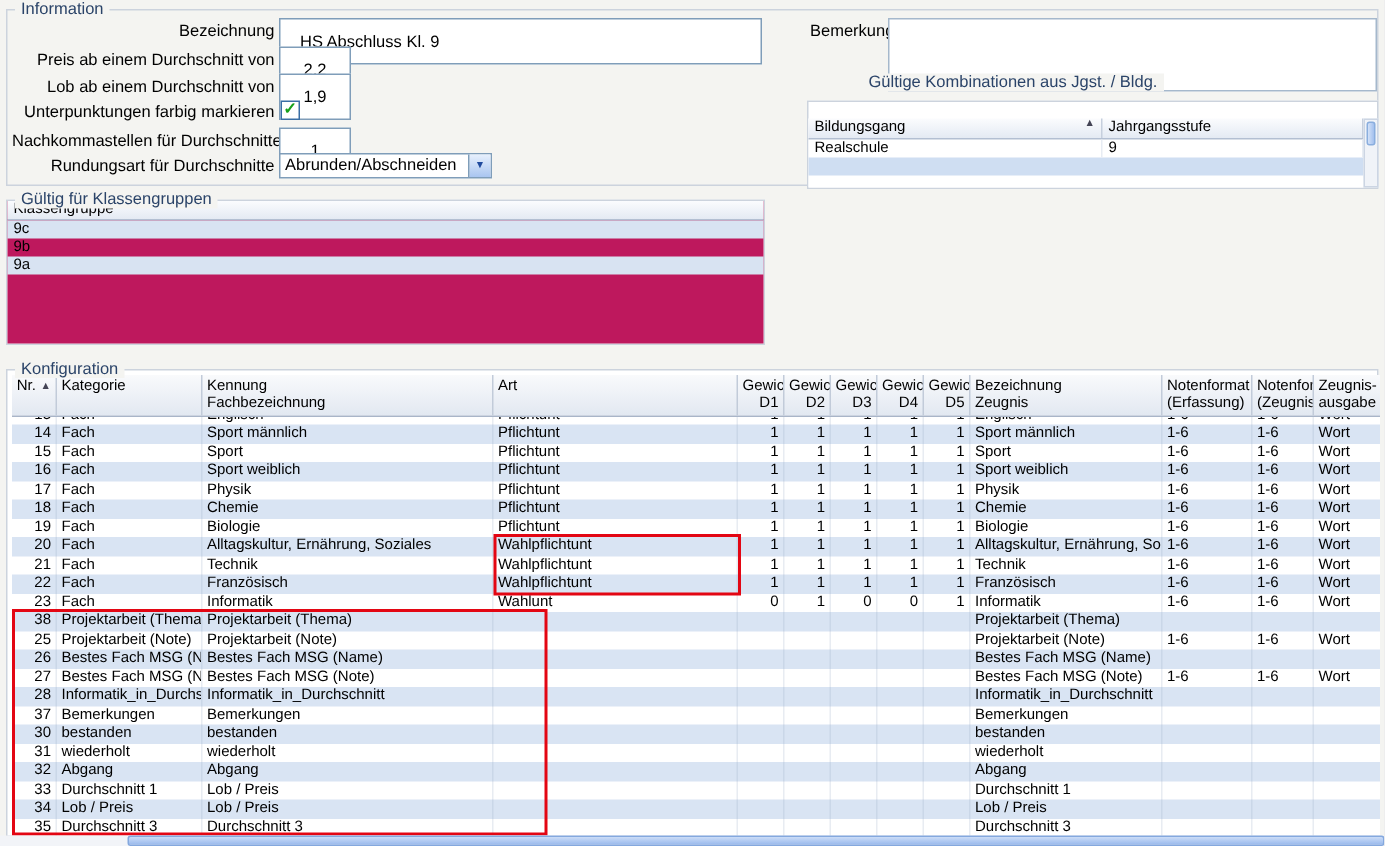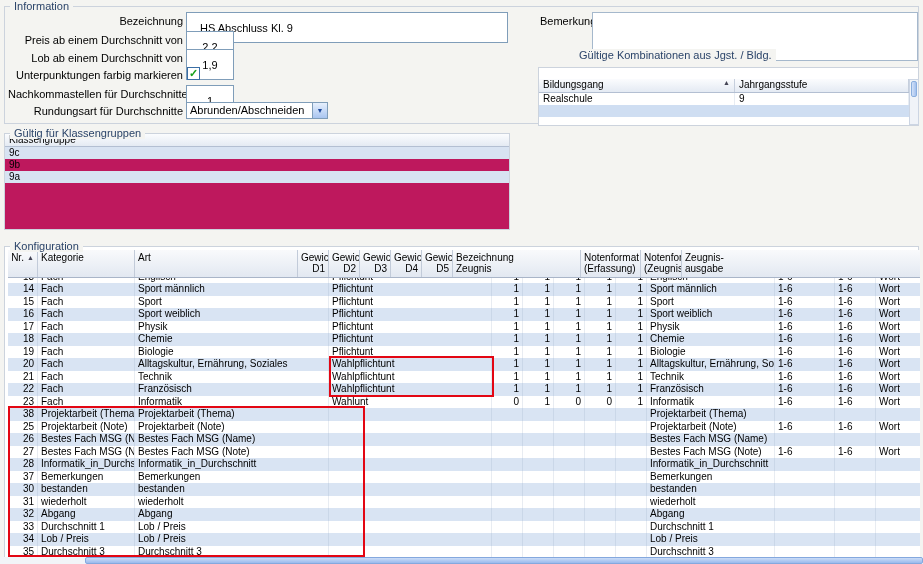--- a/index.html
+++ b/index.html
@@ -165,20 +165,26 @@
           <div class="ch-lines">
             <div>Nr.</div>
           </div>
           <span class="sort">▲</span>
         </div>
         <div class="ch-cell c-kategorie">
           <div class="ch-lines">
             <div>Kategorie</div>
           </div>
         </div>
+        <div class="ch-cell c-kennung">
+          <div class="ch-lines">
+            <div>Kennung</div>
+            <div>Fachbezeichnung</div>
+          </div>
+        </div>
         <div class="ch-cell c-art">
           <div class="ch-lines">
             <div>Art</div>
           </div>
         </div>
         <div class="ch-cell c-d1">
           <div class="ch-lines">
             <div>Gewicht</div>
             <div>D1</div>
           </div>

